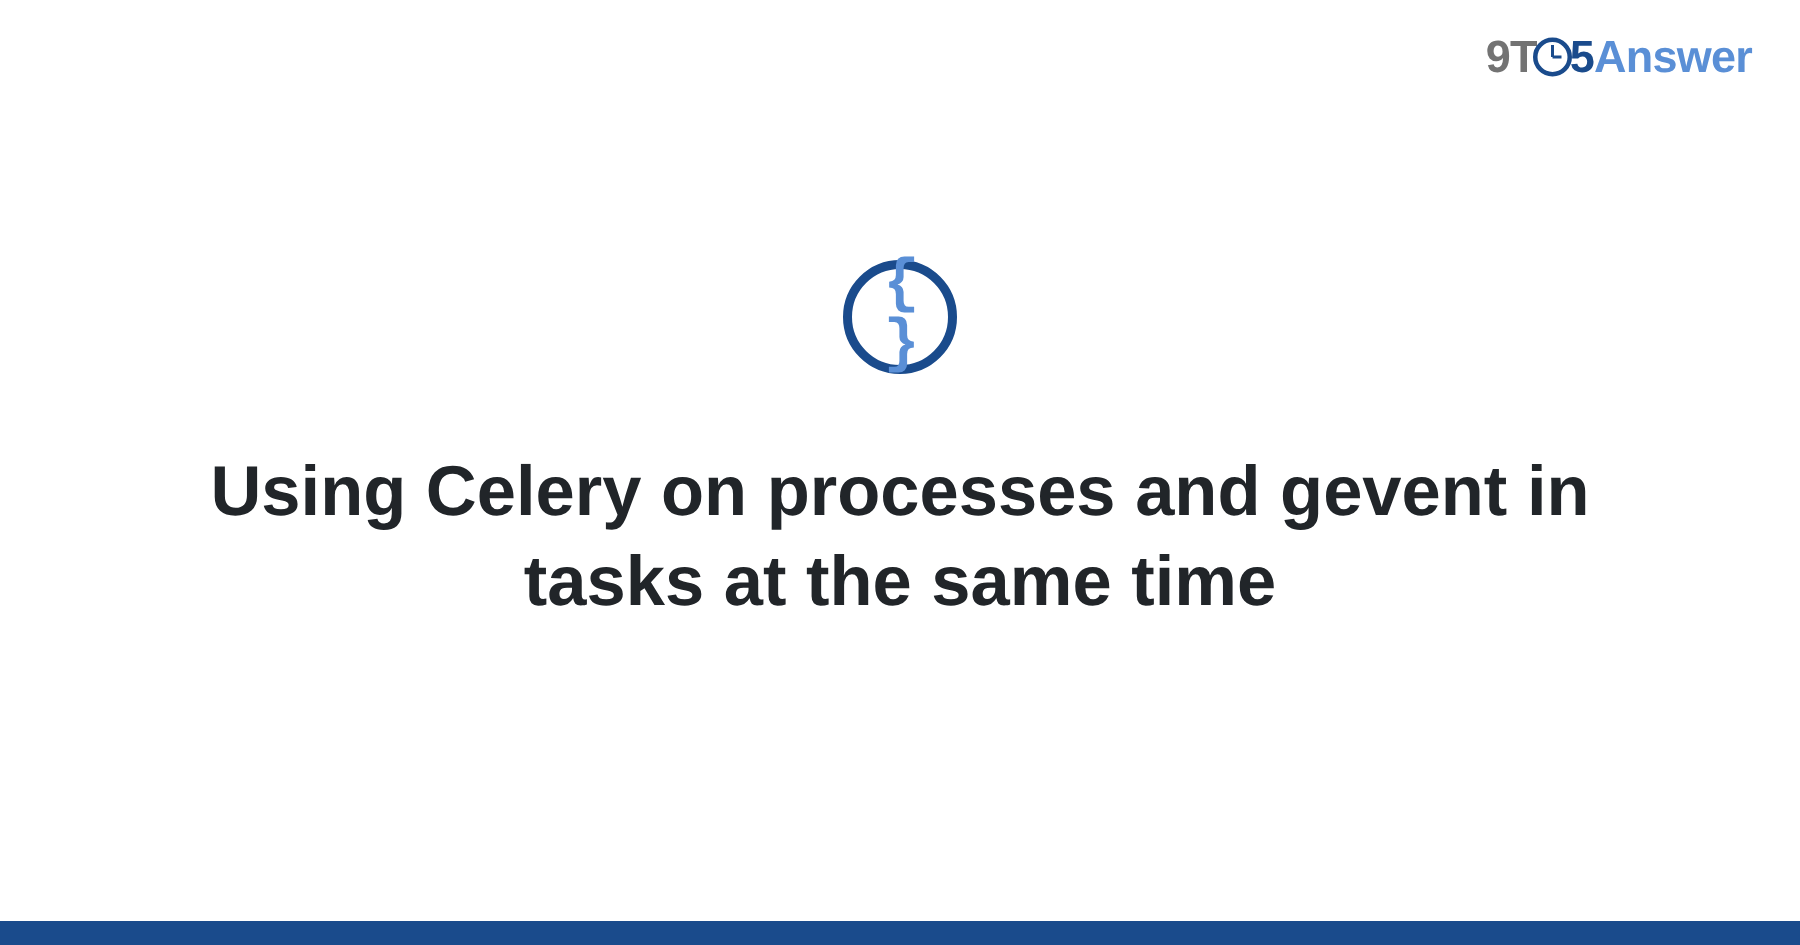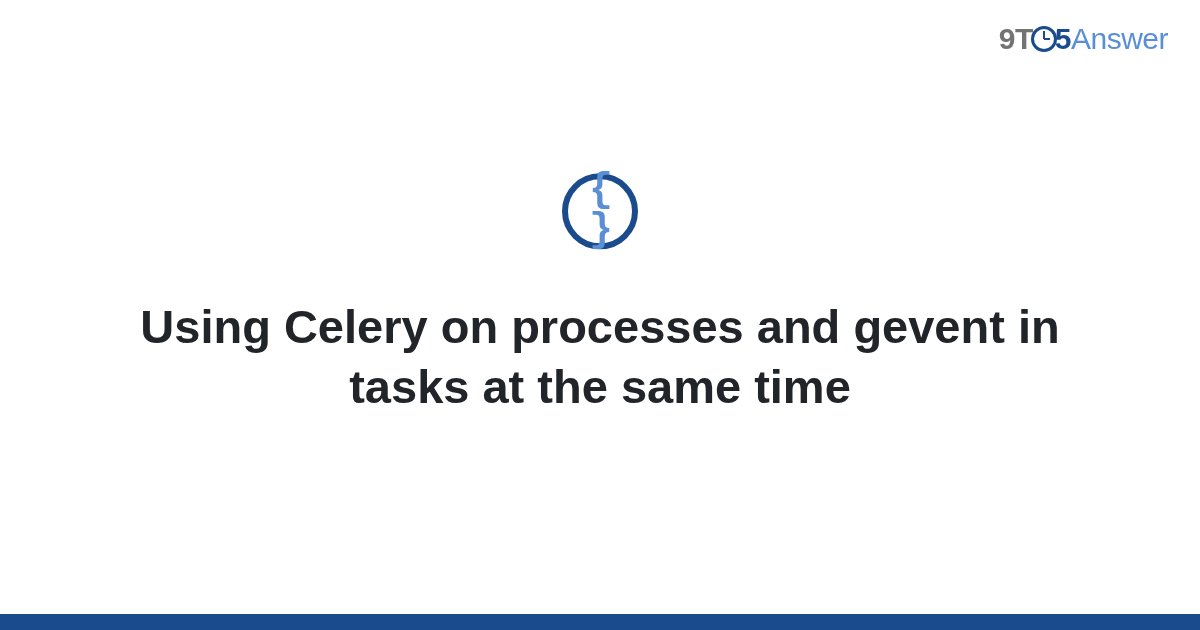--- a/index.html
+++ b/index.html
@@ -56,21 +56,21 @@
       height: 6px;
       background: #1a4b8c;
       transform-origin: bottom center;
       transform: translate(-50%, -100%) rotate(90deg);
     }
     .logo .five {
       color: #1a4b8c;
     }
     .logo .answer {
       color: #5a8fd6;
-      font-weight: normal;
+      font-weight: bold;
       margin-top: 28px;
     }
     .content {
       position: absolute;
       top: 50%;
       left: 50%;
       transform: translate(-50%, -58%);
       width: 100%;
       text-align: center;
     }

